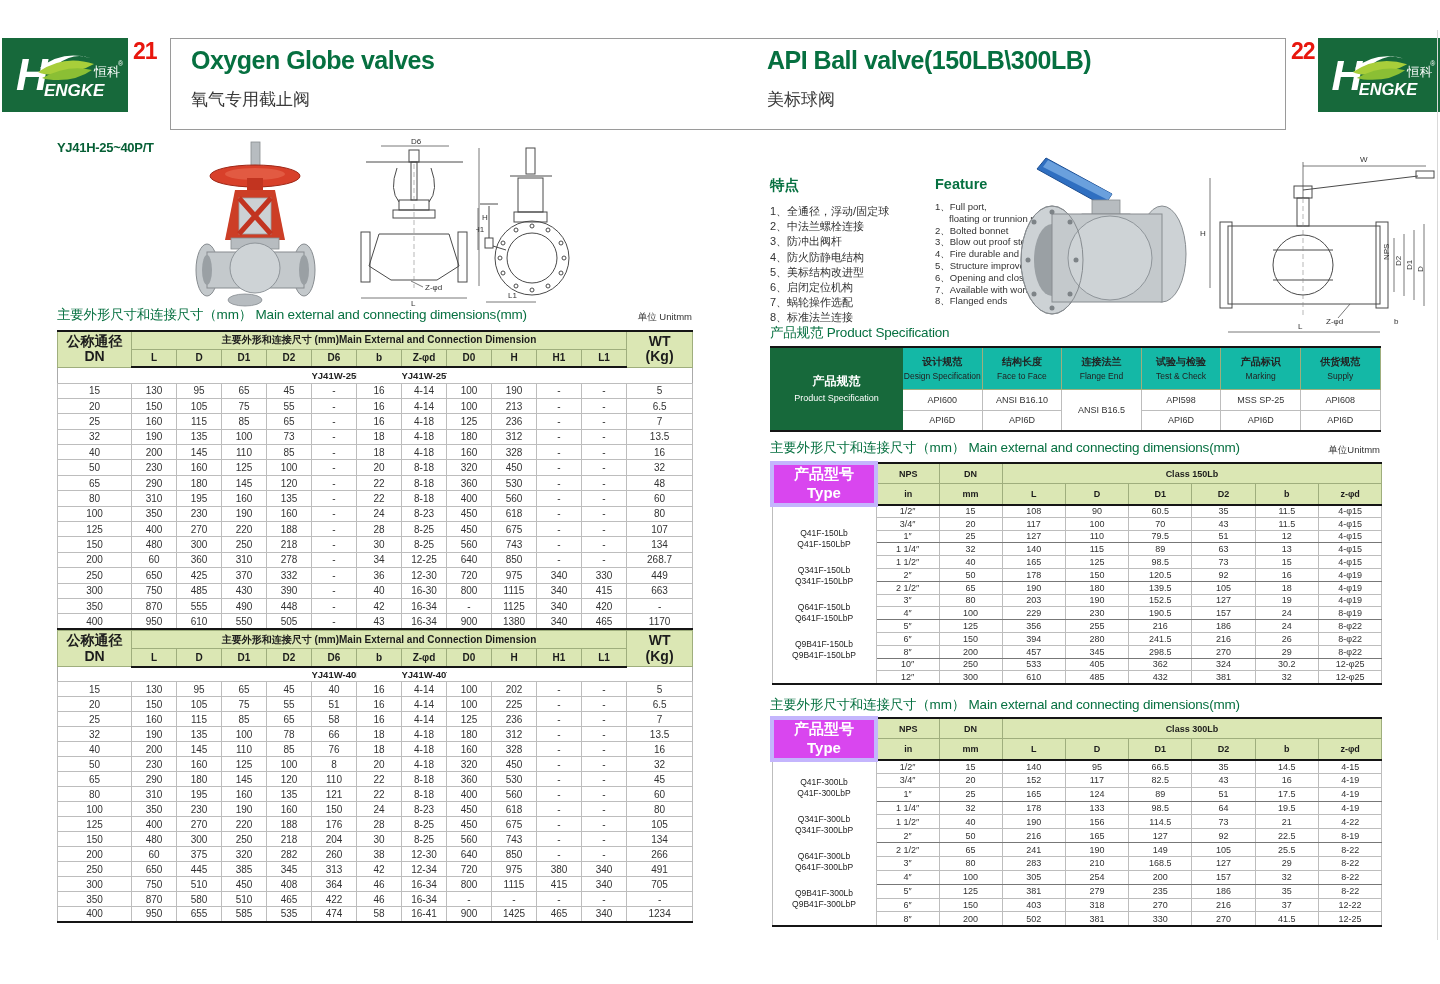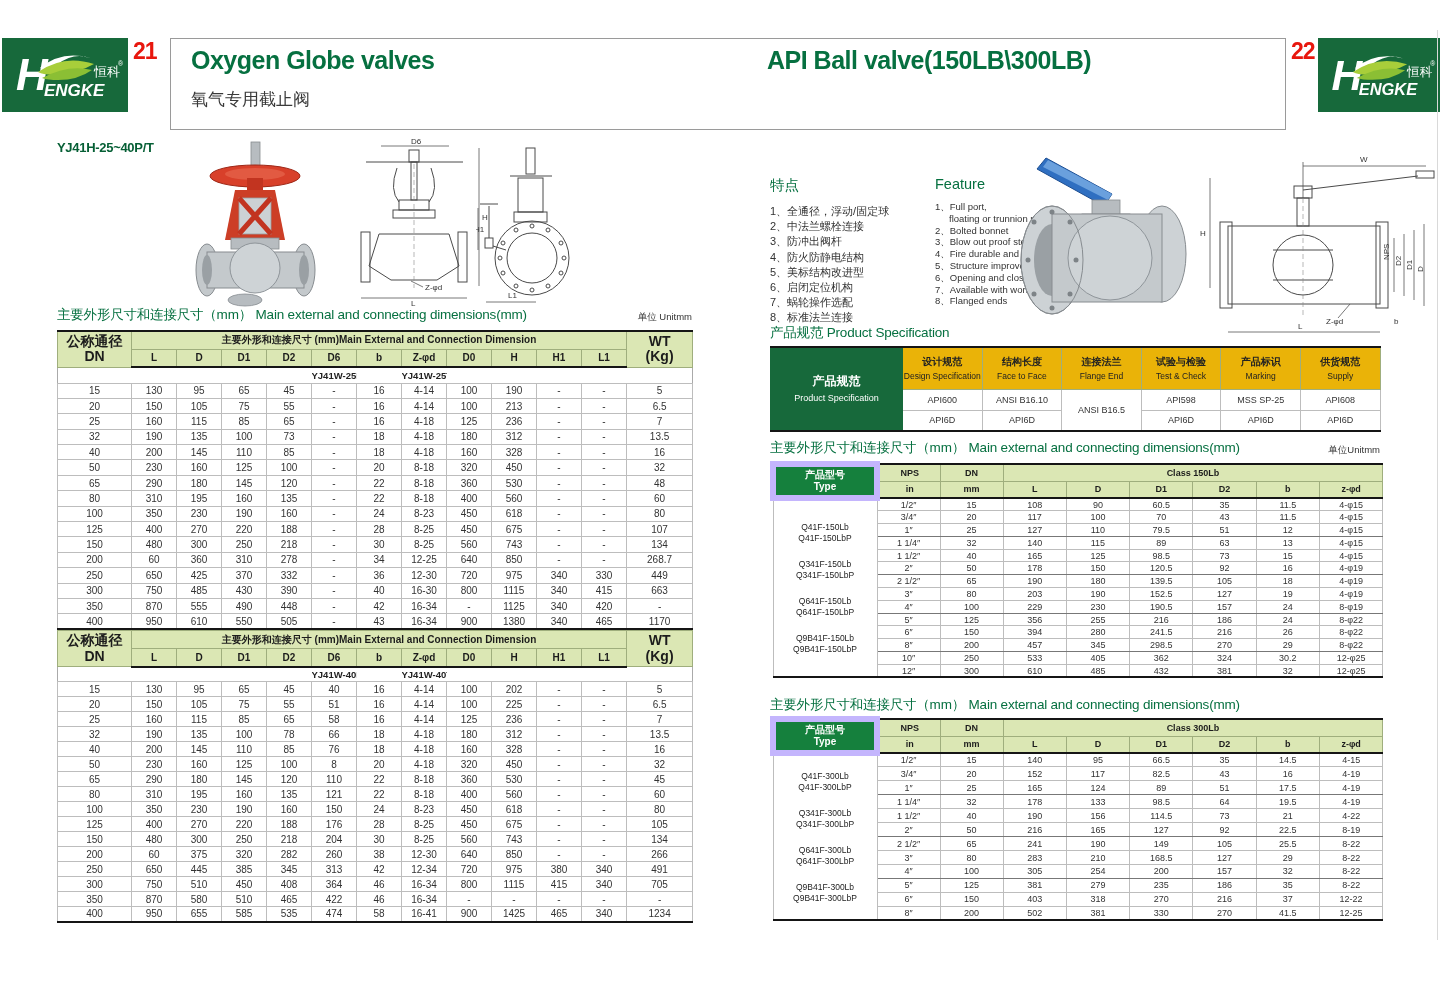--- a/index.html
+++ b/index.html
@@ -44,41 +44,41 @@
   .ltable tbody td{height:15.4px}
   #t2 tbody td{height:15px}
   .ltable tbody tr.subrow td{height:16px;font-size:9.5px}
   #t2{border-top:none}
 
   
   .rtable{left:770px;width:610px;font-size:9px}
   .rtable thead tr th{height:17px;font-size:9px}
   .rtable tbody td{height:12.8px}
   #t300 tbody td{height:13.5px}
-  .rtable .typehead{background:#15803d;color:#fff;border:6px solid #c4b5fd;font-size:10px;line-height:1.25}
+  .rtable .typehead{background:#d946ef;color:#fff;border:4px solid #c4b5fd;font-size:15px;line-height:1.25}
   .rtable td.typecell{background:#fff;border:1px solid #bdbdbd;vertical-align:middle;padding:0}
   .typecell{display:table-cell}
   .typecell .typegroup{font-size:8.5px;line-height:1.3;color:#222;text-align:center;margin:15px 0}
   .rtable tbody tr:nth-child(3n) td{border-bottom:1.6px solid #777}
 
   
   #spec{position:absolute;left:770px;top:346px;width:610px;border-top:2.5px solid #151515;border-bottom:2.5px solid #151515;border-left:1px solid #9fae7d;border-right:1px solid #aaa;font-size:9px}
-  #spec th{background:#eab308;border:1px solid #9fae7d;text-align:center;height:42px;font-weight:bold}
+  #spec th{background:#14b8a6;border:1px solid #9fae7d;text-align:center;height:42px;font-weight:bold}
   #spec th .zh{font-size:10px}
   #spec th .en{font-size:8.5px;font-weight:normal;margin-top:2px}
   #spec .spec-left{background:#17693b;color:#fff;border:1px solid #17693b;font-weight:bold}
   #spec .spec-left .zh{font-size:12px}
   #spec .spec-left .en{font-size:9px;font-weight:normal;line-height:1.3;margin-top:3px}
   #spec td{border:1px solid #bdbdbd;text-align:center;height:21px;color:#333}
 
   
   .features{position:absolute;top:176px}
   .feat-zh{left:770px;width:160px}
   .feat-en{left:935px;width:210px}
-  .feat-title{font-size:14.5px;font-weight:normal;color:#067040;margin-bottom:9px}
+  .feat-title{font-size:14.5px;font-weight:bold;color:#067040;margin-bottom:9px}
   .feat-zh .feat-item{font-size:11px;color:#333;line-height:15.2px;white-space:pre-line}
   .feat-en .feat-item{font-size:9.5px;color:#333;line-height:11.8px;white-space:pre-line;padding-left:14px;text-indent:-14px}
 
   
   .fig{position:absolute}
   svg text{font-family:"Liberation Sans",sans-serif}
   .dim{font-size:8px;fill:#333}
   .dline{stroke:#555;stroke-width:0.8;fill:none}
   .oline{stroke:#4a4a4a;stroke-width:1;fill:none}
 </style>
@@ -98,20 +98,21 @@
 </div>
 <div class="pageno pageno-left">21</div>
 
 <div class="titlebox">
   <div class="tb-title tb-left">
     <div class="en">Oxygen Globe valves</div>
     <div class="zh">氧气专用截止阀</div>
   </div>
   <div class="tb-title tb-right">
     <div class="en">API Ball valve(150LB\300LB)</div>
+    <div class="zh">美标球阀</div>
   </div>
 </div>
 
 <div class="pageno pageno-right">22</div>
 <div class="logo-block logo-right">
   <svg width="122" height="74" viewBox="0 0 126 74">
     <text x="14" y="52" font-size="44" font-weight="bold" font-style="italic" fill="#ffffff">H</text>
     <path d="M38 30 Q60 12 88 20 Q72 14 56 26 Q46 32 38 30 Z" fill="#ffffff"></path>
     <path d="M36 34 Q62 16 92 26 Q78 34 58 36 Q44 38 36 34 Z" fill="#a8ce3a"></path>
     <path d="M40 40 Q66 26 90 32 Q76 42 56 42 Q46 42 40 40 Z" fill="#8bbf34"></path>

